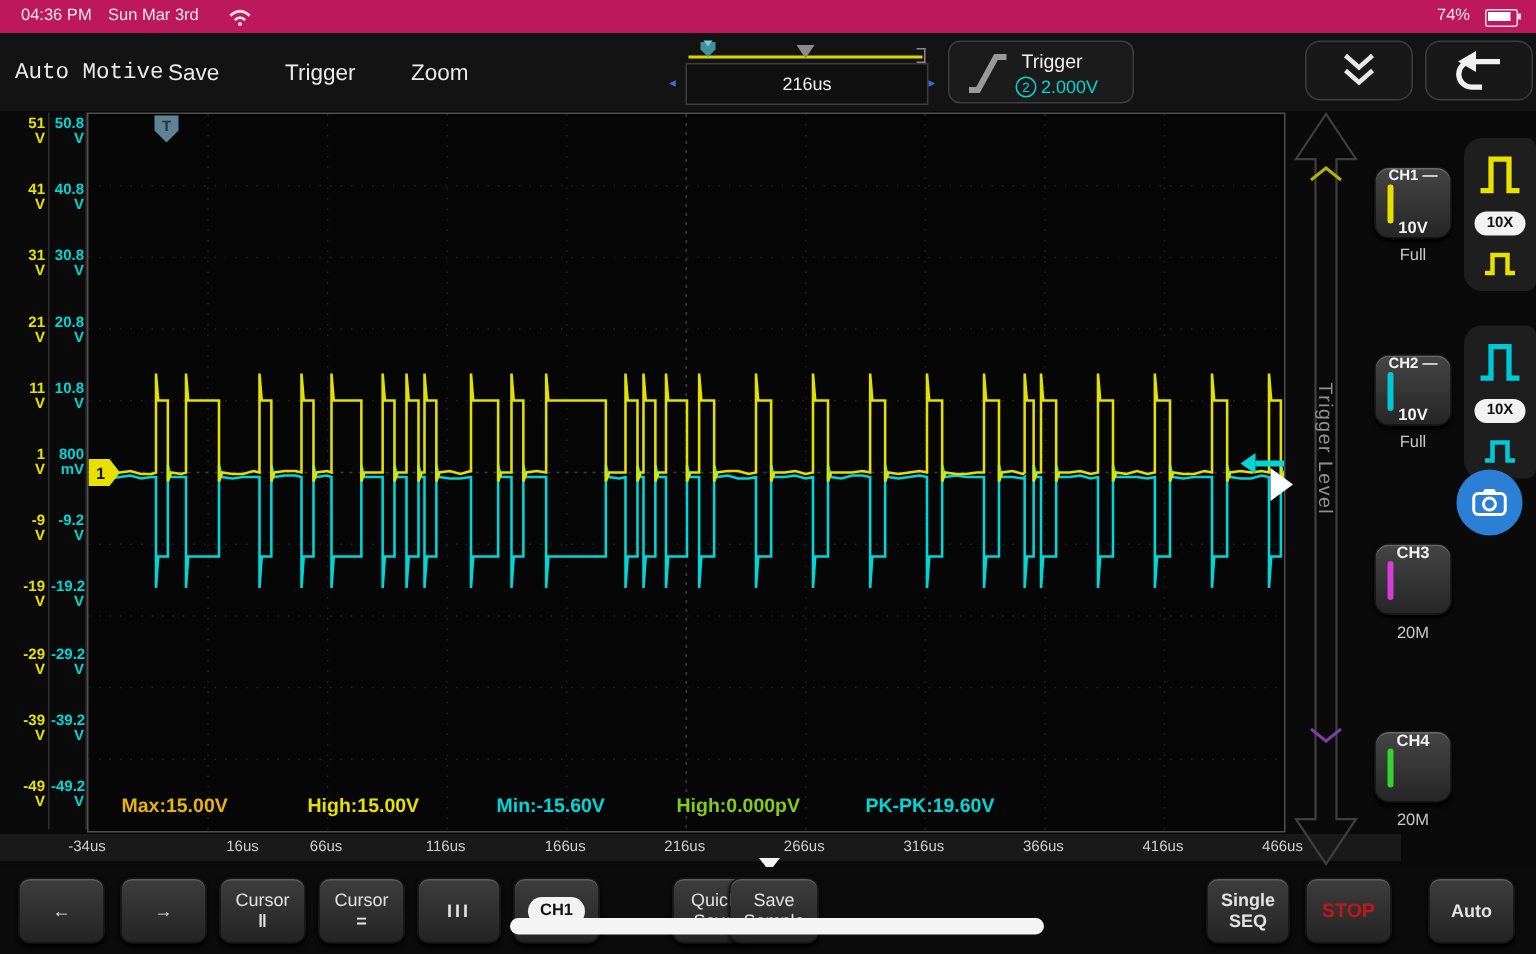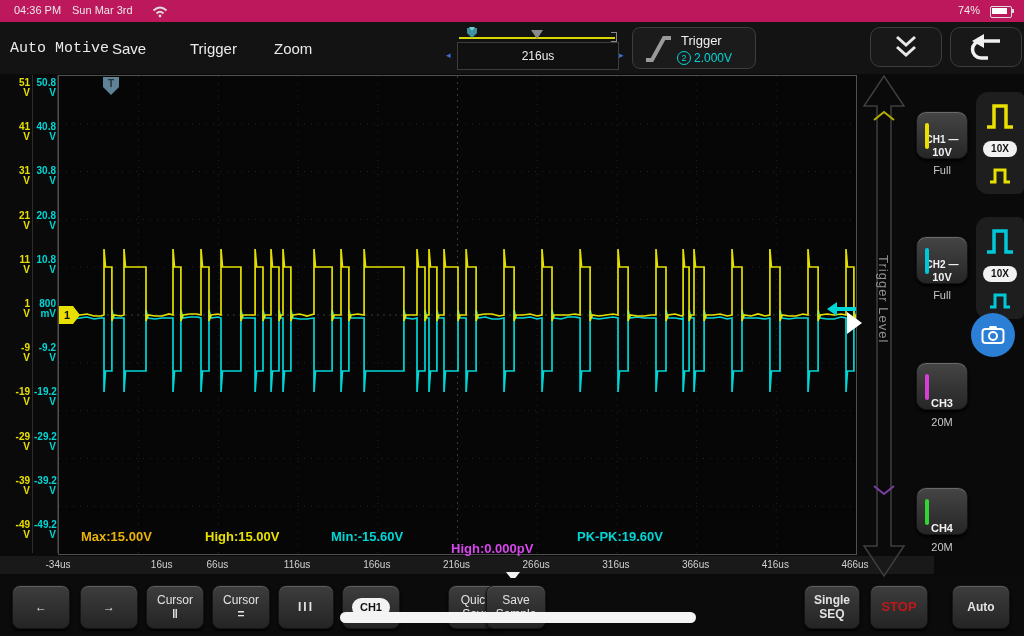--- a/index.html
+++ b/index.html
@@ -57,21 +57,21 @@
   #trigcol-text{left:876px;top:255px;writing-mode:vertical-rl;font-size:13px;color:#8f8f8f;letter-spacing:1px;}
 
   
   .probe-box{left:976px;width:48px;background:#1e1e1e;border-radius:12px 6px 6px 12px;
              display:flex;flex-direction:column;align-items:center;justify-content:space-between;padding:9px 0;box-sizing:border-box;}
   .x10{background:#f2f2f2;color:#111;font-size:10px;font-weight:bold;border-radius:8px;width:34px;height:16px;
        line-height:16px;text-align:center;}
   .ch-btn{left:916px;width:52px;height:48px;border-radius:10px;border:1px solid #151515;
           background:linear-gradient(180deg,#454545,#262626);
           box-shadow:inset 0 1px 0 #6a6a6a,0 2px 3px #000;
-          display:flex;flex-direction:column;align-items:center;justify-content:flex-end;box-sizing:border-box;}
+          display:flex;flex-direction:column;align-items:center;justify-content:space-between;box-sizing:border-box;}
   .ch-bar{position:absolute;left:8px;top:11px;width:4px;height:26px;border-radius:2px;}
   .ch-btn .n{font-size:10px;font-weight:bold;color:#f2f2f2;line-height:12px;}
   .ch-btn .s{font-size:11px;font-weight:bold;color:#f2f2f2;line-height:12px;}
   .ch-sub{left:916px;width:52px;text-align:center;font-size:11px;color:#c8c8c8;}
   #camera-btn{left:971px;top:313px;width:44px;height:44px;border-radius:50%;background:#2b7fd4;
               display:flex;align-items:center;justify-content:center;}
 
   
   #toolbar{left:0;top:578px;width:1024px;height:58px;background:#0b0b0b;}
   .tb-btn{top:7px;height:44px;border-radius:8px;border:1px solid #161616;
@@ -280,21 +280,21 @@
         <text x="8" y="243" fill="#111" font-size="11" font-weight="bold" text-anchor="middle" font-family="Liberation Sans,sans-serif">1</text>
         </g>
         <g>
           <polygon points="768,233 778,226 778,240" fill="#00d6d6"></polygon>
         <rect x="778" y="231" width="19" height="4" fill="#00d6d6"></rect>
         </g>
       </svg>
     <span class="abs meas" style="left: 22px; color: #eab308;">Max:15.00V</span>
     <span class="abs meas" style="left: 146px; color: rgb(232, 224, 0);">High:15.00V</span>
     <span class="abs meas" style="left: 272px; color: rgb(0, 214, 214);">Min:-15.60V</span>
-    <span class="abs meas" style="left: 392px; color: #d946ef; margin-top: 12px;">High:0.000pV</span>
+    <span class="abs meas" style="left: 392px; color: #84cc16;">High:0.000pV</span>
     <span class="abs meas" style="left: 518px; color: rgb(0, 214, 214);">PK-PK:19.60V</span>
   </div>
   <div class="abs" id="trig-level-arrow"></div>
 
   <div class="abs" id="ruler">
       <span class="abs tlabel" style="left: 58px;">-34us</span>
       <span class="abs tlabel" style="left: 137.7px; margin-left: 24px;">16us</span>
       <span class="abs tlabel" style="left: 217.4px;">66us</span>
       <span class="abs tlabel" style="left: 297.1px;">116us</span>
       <span class="abs tlabel" style="left: 376.8px;">166us</span>

